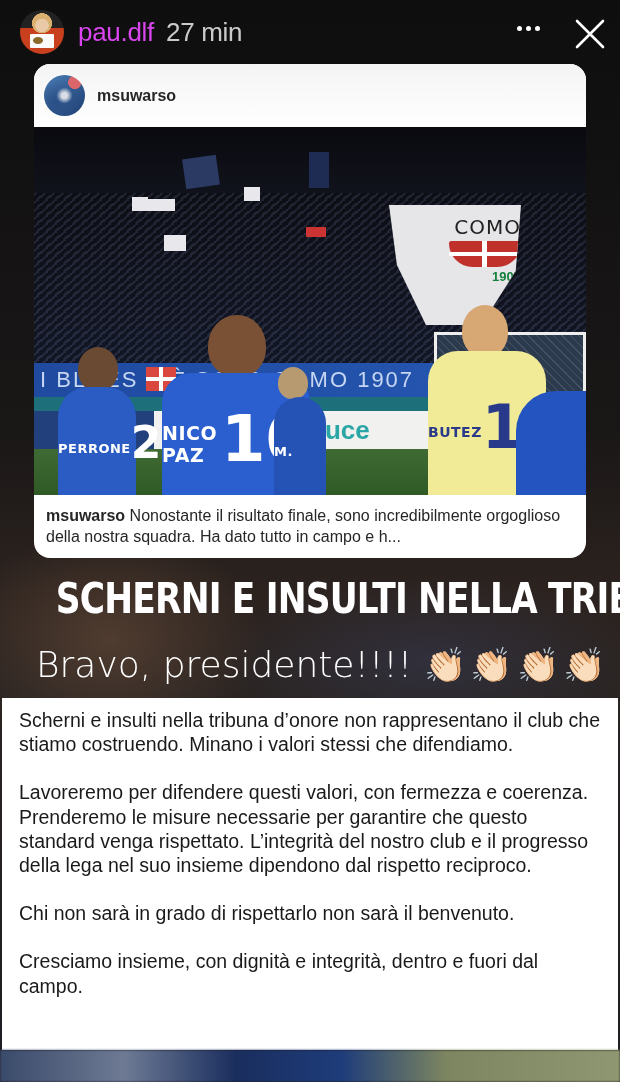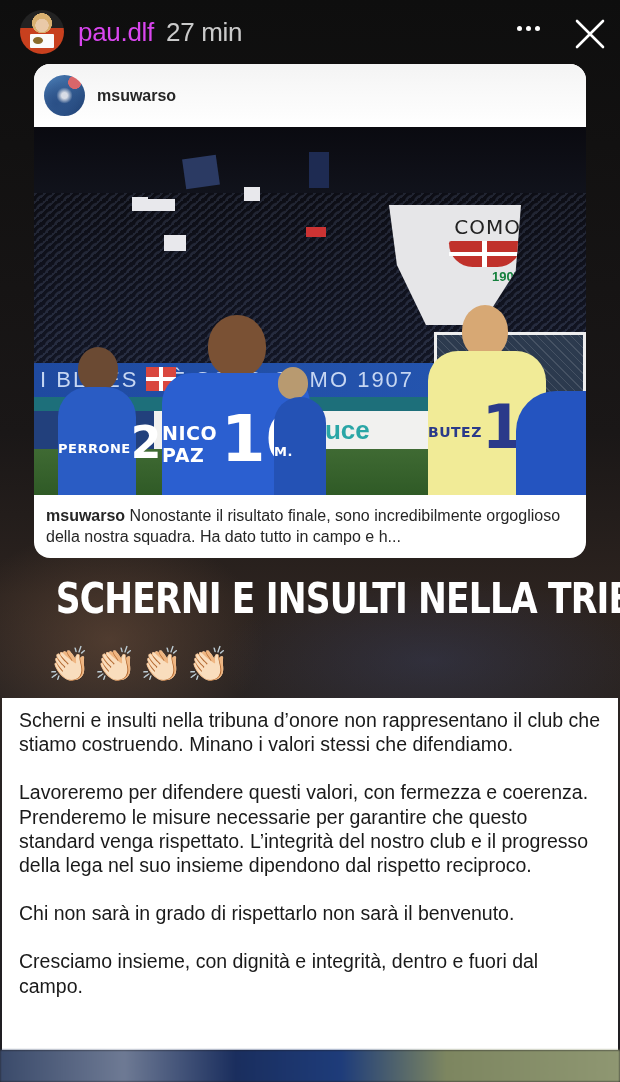--- a/index.html
+++ b/index.html
@@ -202,20 +202,21 @@
   </div>
 
   <div style="padding:10px 12px 0 12px;font-size:16px;line-height:21px;color:#262626;">
     <span style="font-weight:bold;">msuwarso</span>
     <span>Nonostante il risultato finale, sono incredibilmente orgoglioso della nostra squadra. Ha dato tutto in campo e h...</span>
   </div>
 </div>
 
 <div class="headline">SCHERNI E INSULTI NELLA TRIBUNA</div>
 <div class="subline">
+  <span>Bravo, presidente!!!!</span>
   <span class="claps">👏🏻👏🏻👏🏻👏🏻</span>
 </div>
 
 <div class="statement">
   <p>Scherni e insulti nella tribuna d’onore non rappresentano il club che stiamo costruendo. Minano i valori stessi che difendiamo.</p>
   <p>Lavoreremo per difendere questi valori, con fermezza e coerenza. Prenderemo le misure necessarie per garantire che questo standard venga rispettato. L’integrità del nostro club e il progresso della lega nel suo insieme dipendono dal rispetto reciproco.</p>
   <p>Chi non sarà in grado di rispettarlo non sarà il benvenuto.</p>
   <p>Cresciamo insieme, con dignità e integrità, dentro e fuori dal campo.</p>
 </div>
 

